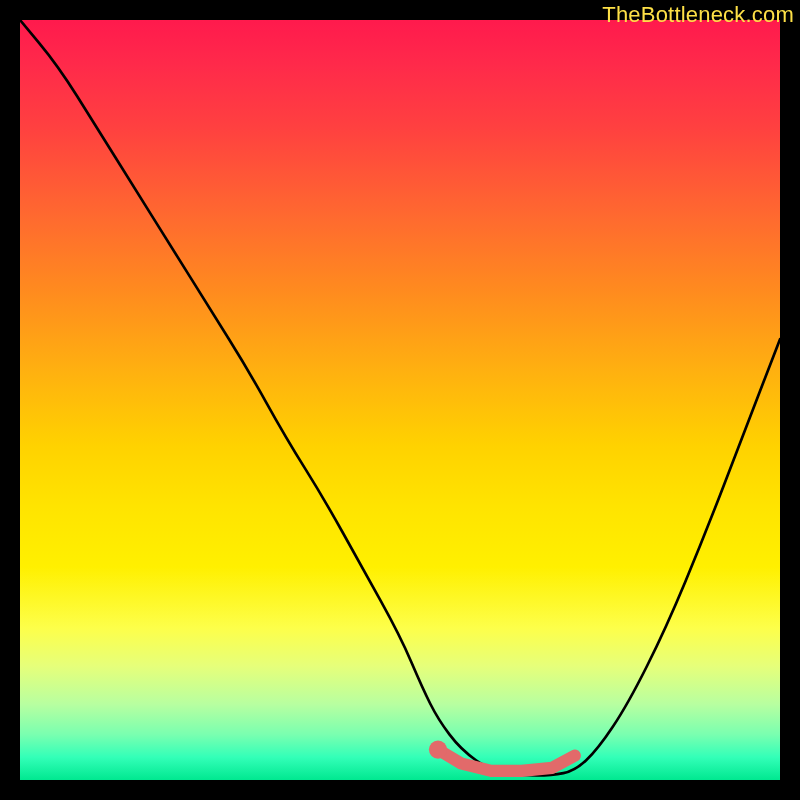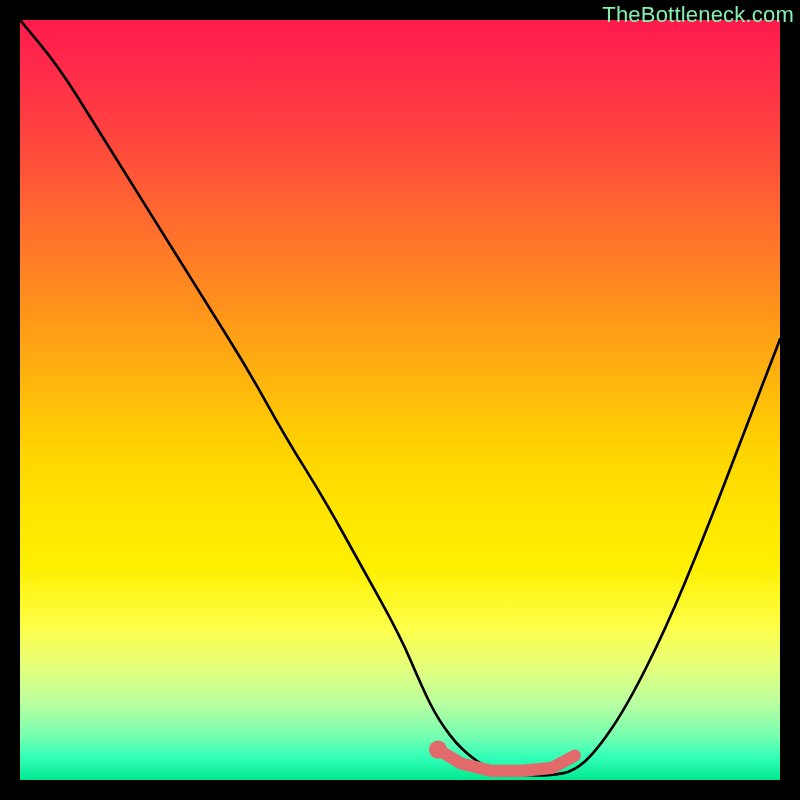--- a/index.html
+++ b/index.html
@@ -40,21 +40,21 @@
       #b8ffa0 90%,
       #7affb0 94%,
       #33ffb8 97%,
       #00e890 100%
     );
   }
   .watermark {
     position: absolute;
     top: 2px;
     right: 6px;
-    color: #86efac;
+    color: #fde047;
     font-size: 22px;
     font-weight: 500;
     letter-spacing: 0.2px;
     z-index: 20;
   }
   svg.curves {
     position: absolute;
     left: 20px;
     top: 20px;
     width: 760px;

